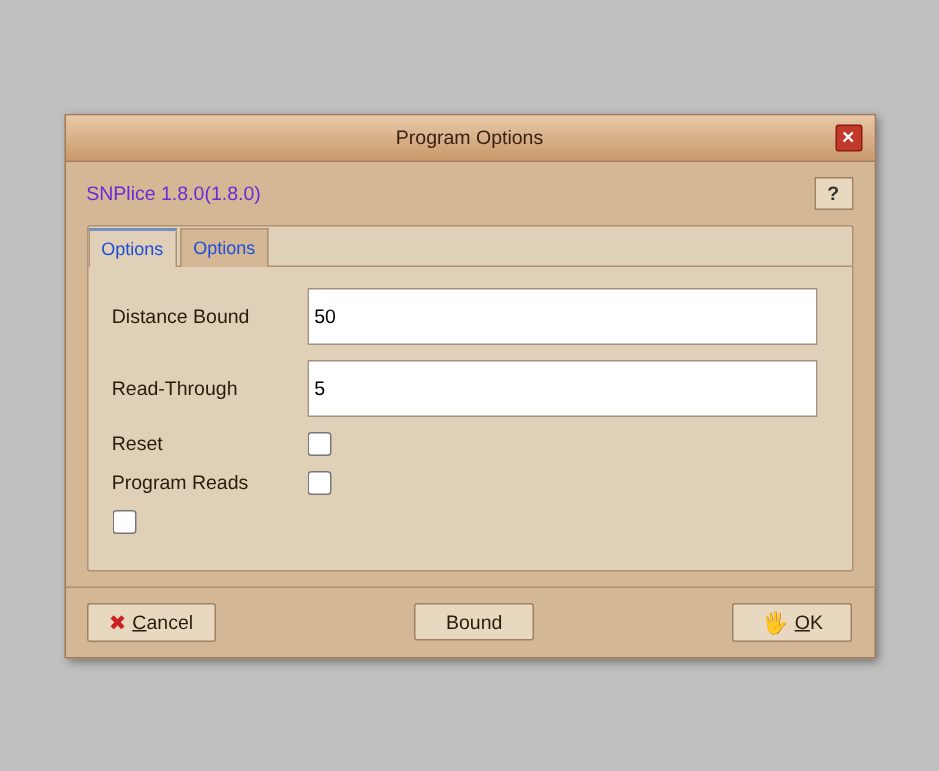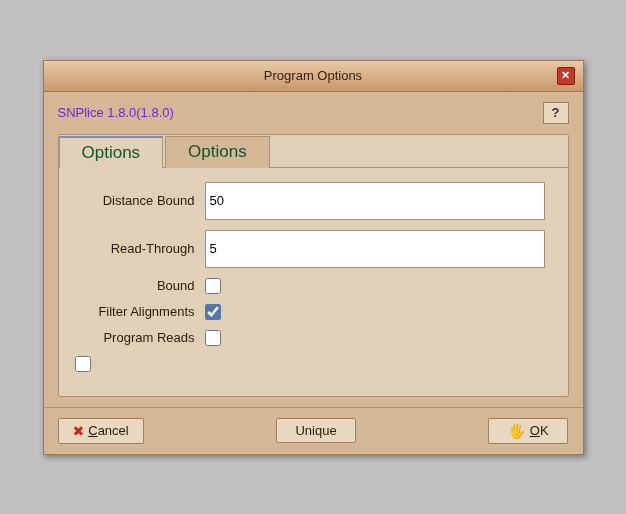--- a/index.html
+++ b/index.html
@@ -80,24 +80,24 @@
       border: 1px solid #b09070;
       border-radius: 2px;
       padding: 0;
     }
     .tab-bar {
       display: flex;
       border-bottom: 1px solid #b09070;
       background: transparent;
     }
     .tab {
-      padding: 5px 22px;
-      cursor: pointer;
-      font-size: 17px;
-      color: #14532d;
+      padding: 5px 8px;
+      cursor: pointer;
+      font-size: 12px;
+      color: #1d4ed8;
       border: 1px solid #b09070;
       border-bottom: none;
       background: #d4b896;
       margin-right: 2px;
       position: relative;
       top: 1px;
     }
     .tab.active {
       background: #e0d0b8;
       border-top: 2px solid #7090c0;
@@ -106,21 +106,20 @@
     .tab-content {
       padding: 14px 16px;
     }
     .form-row {
       display: flex;
       align-items: center;
       margin-bottom: 10px;
     }
     .form-label {
       width: 130px;
-      text-align: right;
       padding-right: 10px;
       color: #2a1a08;
       font-size: 13px;
     }
     .form-input {
       width: 340px;
       height: 22px;
       border: 1px solid #a09080;
       background: white;
       padding: 18px 4px;
@@ -192,48 +191,44 @@
           <label class="form-label">Distance Bound</label>
           <input class="form-input" type="text" value="50" style="">
         </div>
 
         <div class="form-row">
           <label class="form-label">Read-Through</label>
           <input class="form-input" type="text" value="5" style="">
         </div>
 
         <div class="form-row">
-          <label class="form-label">Bound</label>
+          <label class="form-label">Reset</label>
           <input class="form-checkbox" type="checkbox" style="">
         </div>
 
 
-        <div class="form-row">
-          <label class="form-label">Filter Alignments</label>
-          <input class="form-checkbox" type="checkbox" checked="" style="">
-        </div>
 
         <div class="form-row">
           <label class="form-label">Program Reads</label>
           <input class="form-checkbox" type="checkbox" style="">
         </div>
 
         <div class="form-row">
           <input class="form-checkbox" type="checkbox" style="">
         </div>
       </div>
     </div>
   </div>
 
   <div class="footer">
     <button class="footer-btn">
       <span class="cancel-icon">✖</span>
       <span><span class="underline">C</span>ancel</span>
     </button>
     <button class="footer-btn">
-      <span>Unique</span>
+      <span>Bound</span>
     </button>
     <button class="footer-btn">
       <span class="ok-icon">🖐</span>
       <span><span class="underline">O</span>K</span>
     </button>
   </div>
 </div>
 
 </body></html>

